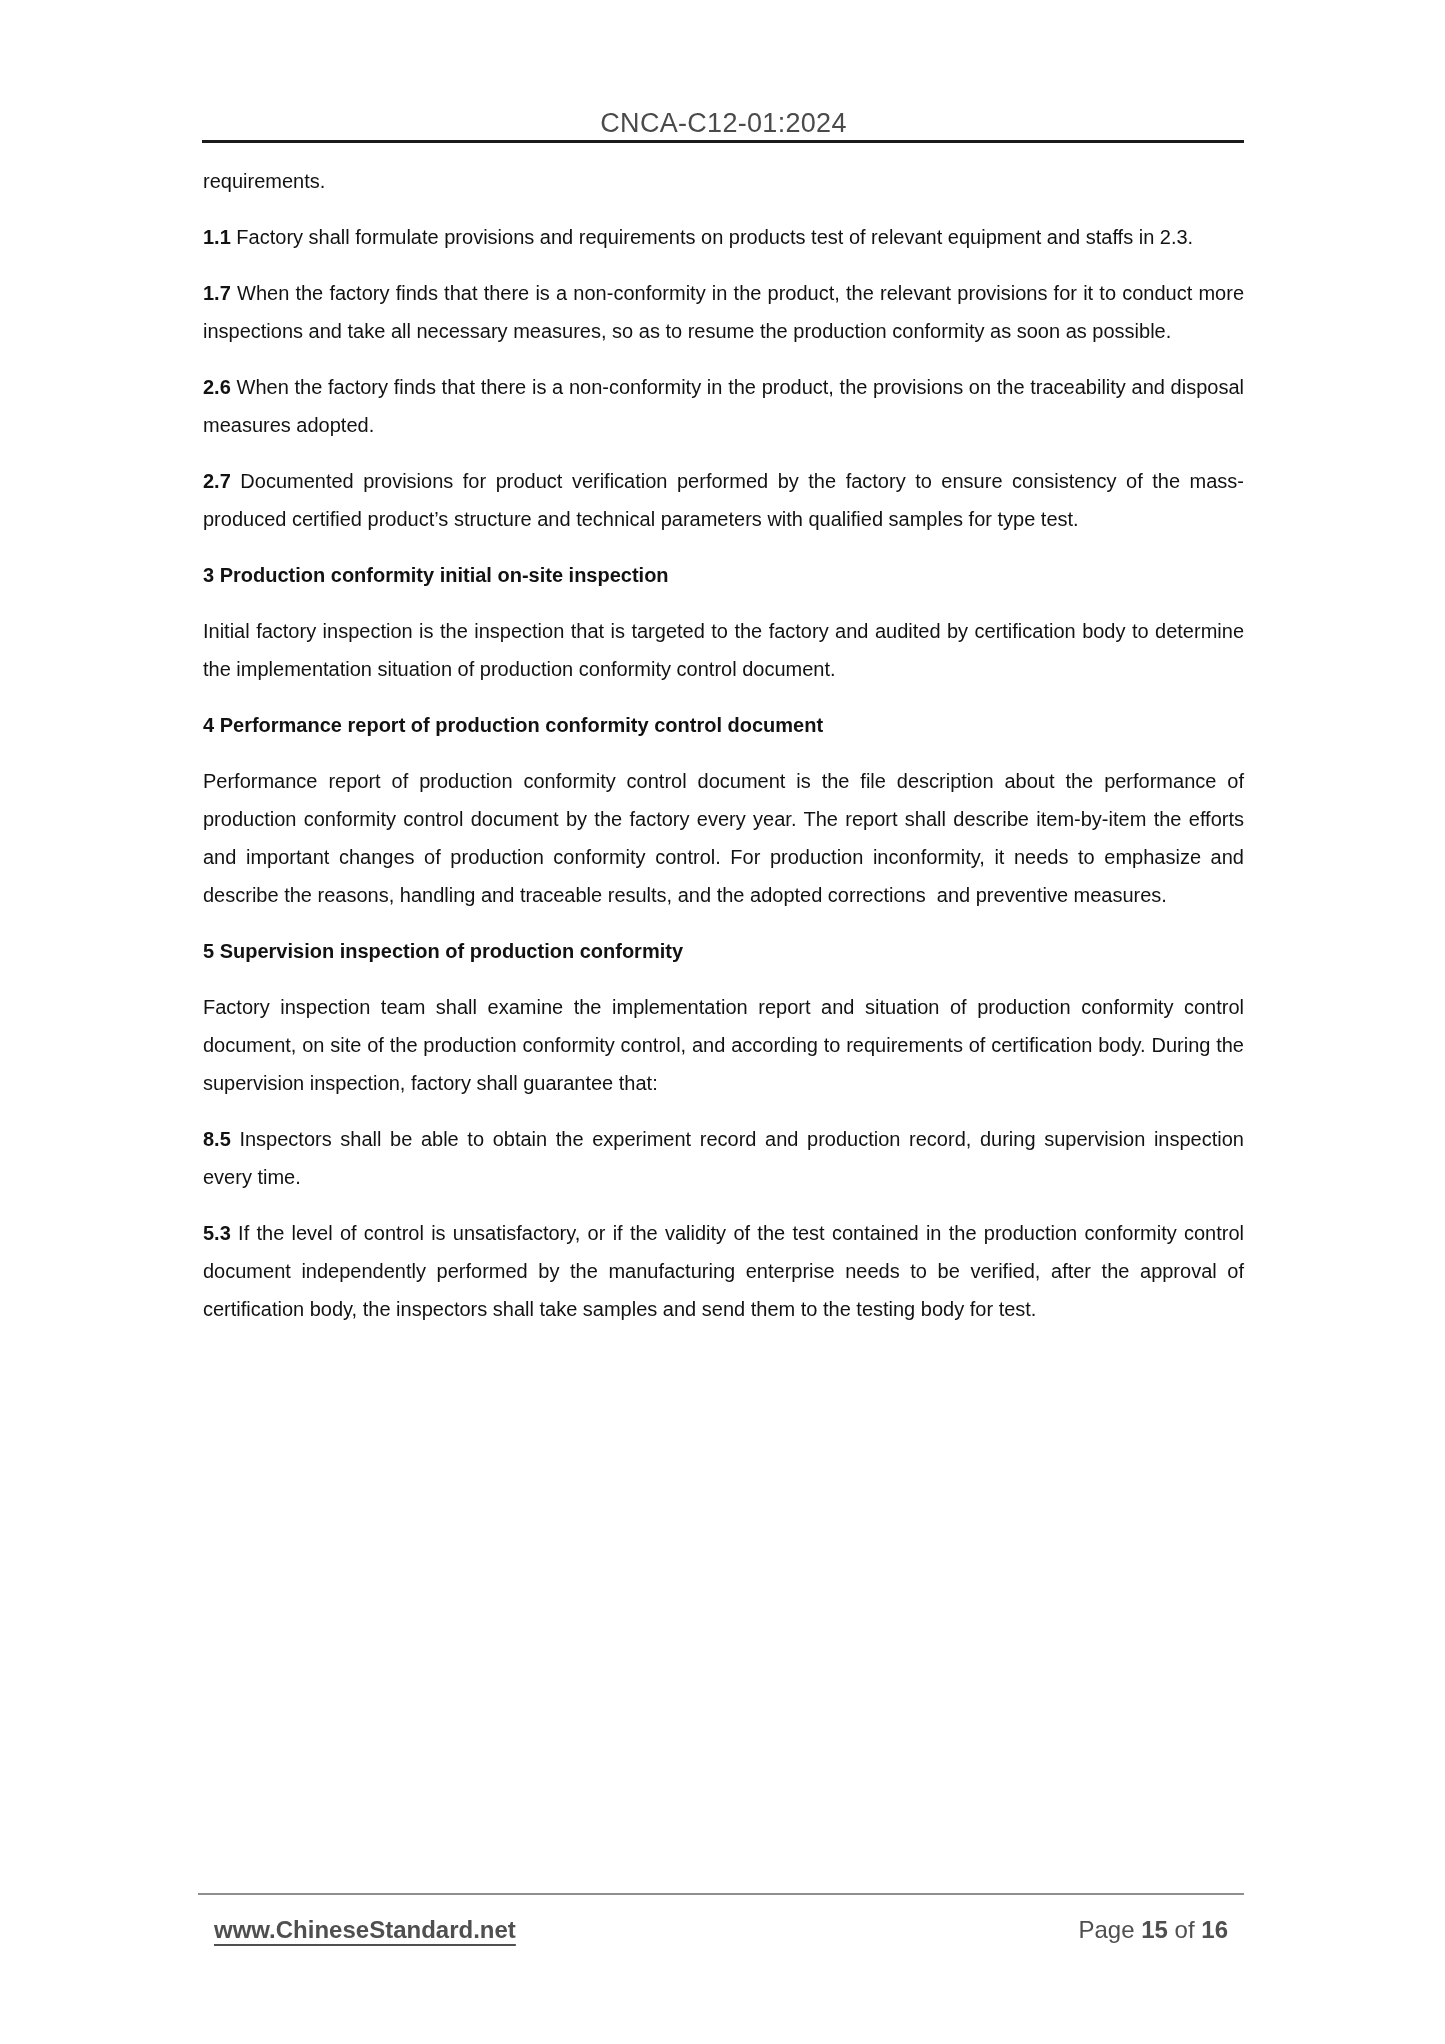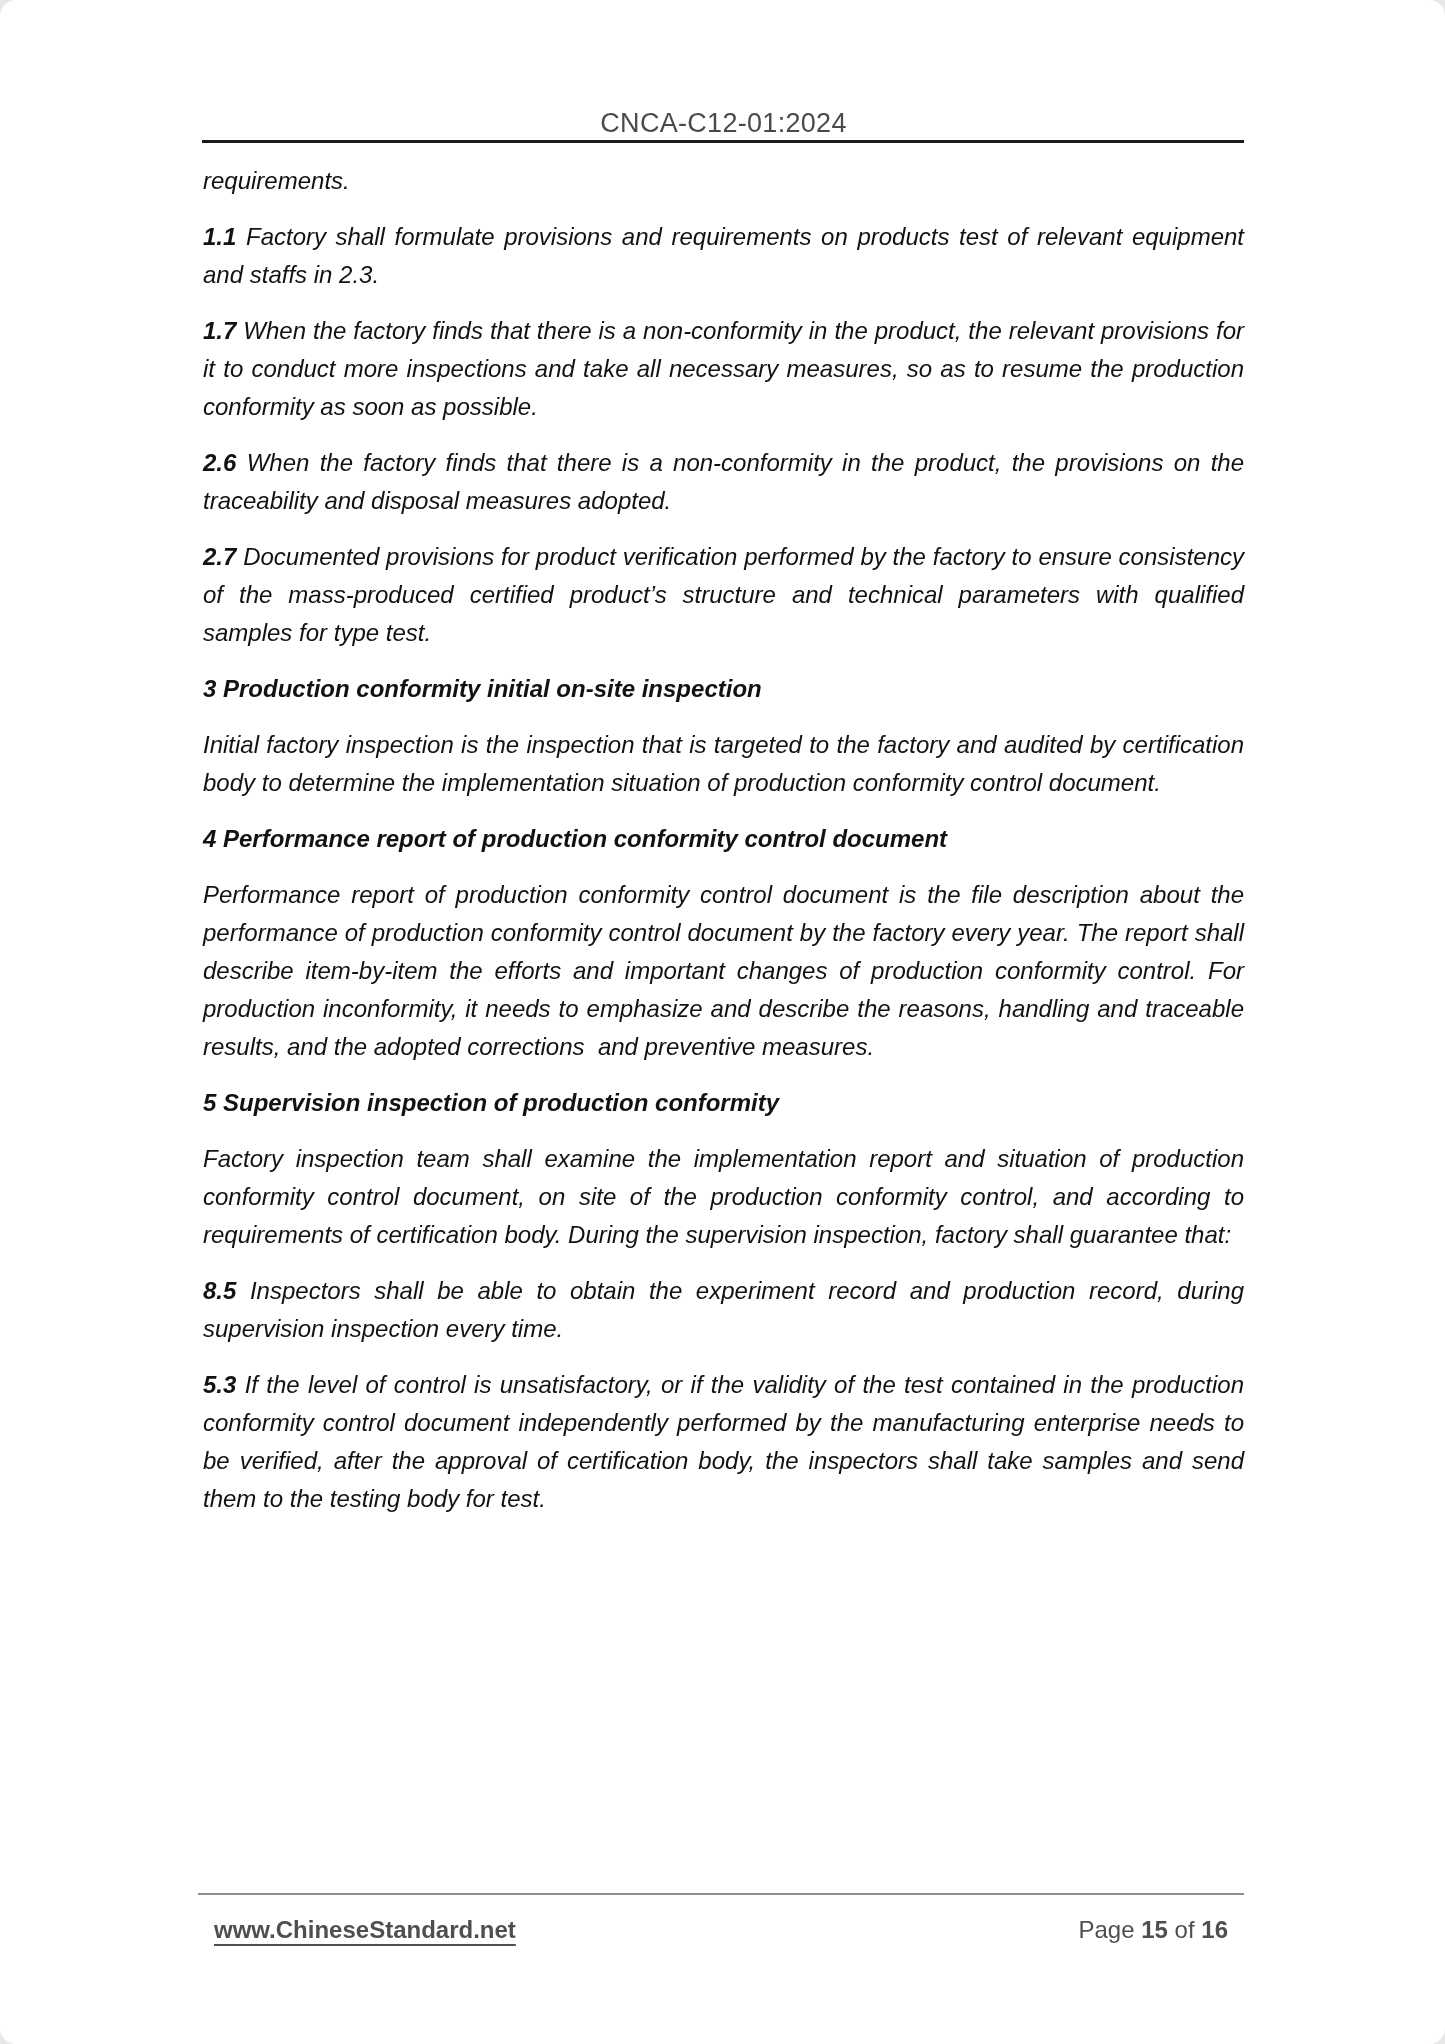--- a/index.html
+++ b/index.html
@@ -4,21 +4,20 @@
 <style>
   html, body { margin: 0; padding: 0; background: #e8e8e8; }
   .page {
     position: relative;
     width: 1445px;
     height: 2044px;
     background: #ffffff;
     font-family: "Liberation Sans", "DejaVu Sans", sans-serif;
     overflow: hidden;
     margin: 0 auto;
-    border-radius: 16px;
   }
   .doc-code {
     position: absolute;
     top: 109px;
     left: 203px;
     width: 1041px;
     text-align: center;
     font-size: 27px;
     line-height: 28px;
     color: #4a4a4a;
@@ -30,25 +29,24 @@
     left: 202px;
     width: 1042px;
     height: 3px;
     background: #1b1b1b;
   }
   .doc-body {
     position: absolute;
     top: 162px;
     left: 203px;
     width: 1041px;
-    font-size: 24px;
+    font-size: 20px;
     line-height: 38px;
     color: #121212;
     text-align: justify;
-    font-style: italic;
   }
   .block { margin: 0 0 18px 0; }
   .block.heading { font-weight: bold; text-align: left; }
   .block b.clause-num { font-weight: bold; }
   .footer-rule {
     position: absolute;
     top: 1893px;
     left: 198px;
     width: 1046px;
     height: 2px;

